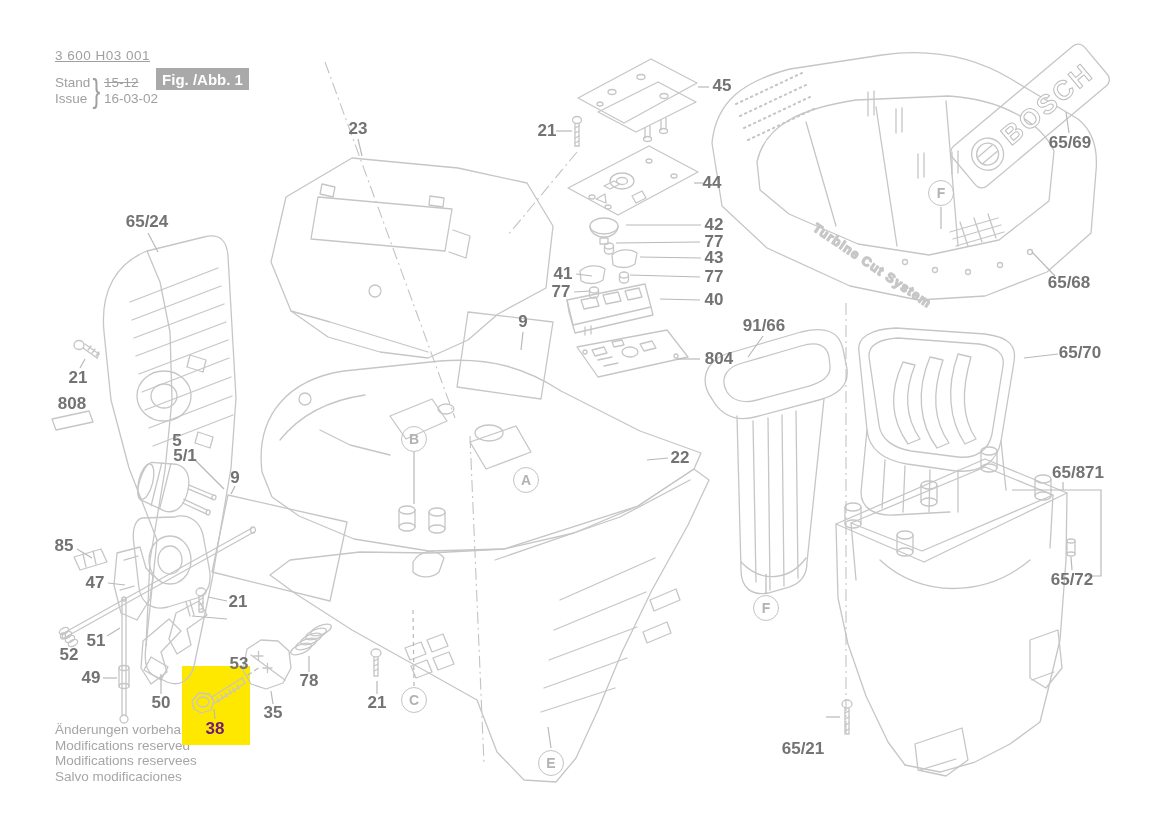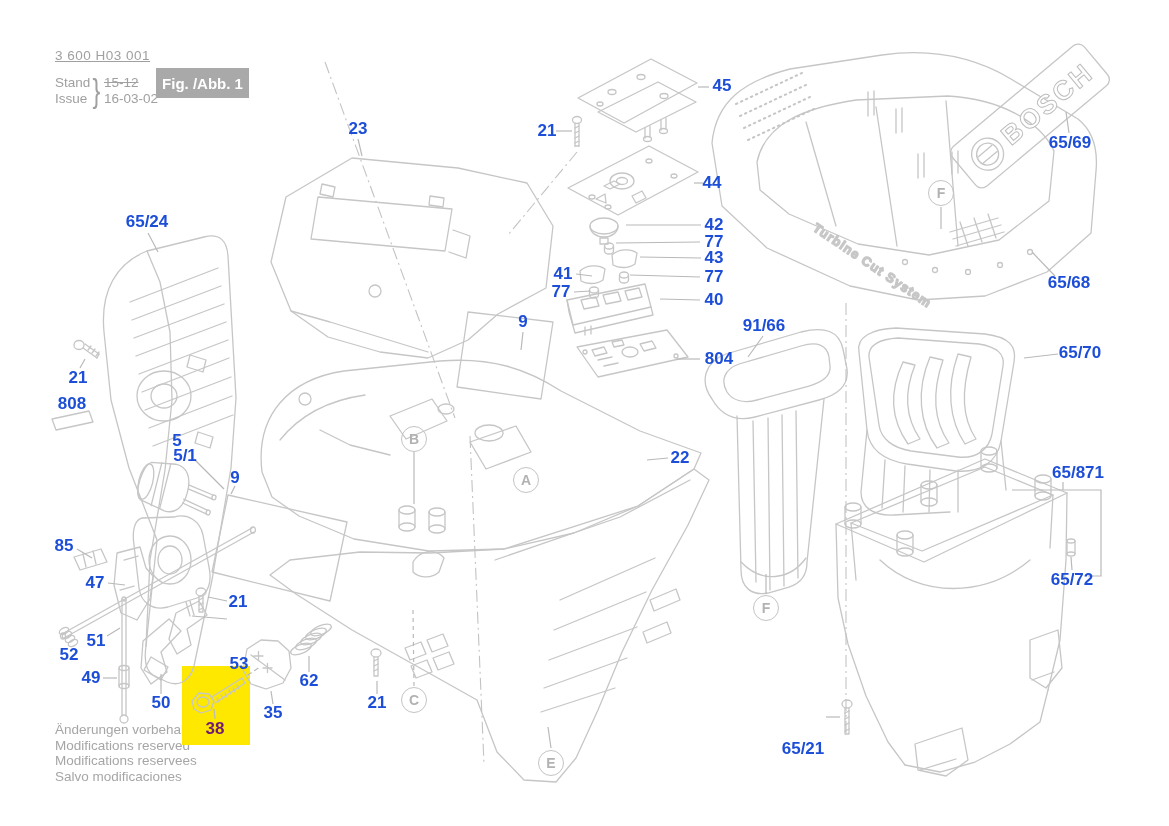--- a/index.html
+++ b/index.html
@@ -6,39 +6,39 @@
   .canvas{position:relative;width:1169px;height:826px;background:#ffffff;overflow:hidden;
           font-family:"Liberation Sans", sans-serif;}
   
   .header{position:absolute;left:55px;top:48px;color:#a0a0a0;font-size:13.5px;z-index:4;}
   .partnum{margin-bottom:12px;letter-spacing:0.5px;text-decoration:underline;}
   .revision{display:flex;align-items:flex-end;}
   .rev-keys{line-height:1.2;}
   .brace{font-size:26px;color:#a0a0a0;margin:0 3px 0 2px;transform:scale(0.9,1.25);display:inline-block;}
   .rev-dates{line-height:1.2;}
   .strike{text-decoration:line-through;}
-  .figbox{position:absolute;left:156px;top:68px;width:93px;height:30px;background:#a9a9a9;color:#ffffff;
+  .figbox{position:absolute;left:156px;top:68px;width:93px;height:22px;background:#a9a9a9;color:#ffffff;
           font-weight:bold;font-size:15px;display:flex;align-items:center;justify-content:center;z-index:4;}
   
   .footer{position:absolute;left:55px;top:722px;color:#a6a6a6;font-size:13.5px;line-height:1.15;z-index:1;}
   
   .hl-box{position:absolute;left:182px;top:666px;width:68px;height:79px;background:#ffe800;z-index:2;}
   
   svg.art{position:absolute;left:0;top:0;z-index:3;}
   .art-stroke{fill:none;stroke:#c6c6c6;stroke-width:1.3;stroke-linejoin:round;stroke-linecap:round;}
   .leader{fill:none;stroke:#b9b9b9;stroke-width:1.2;}
   .dash{stroke-dasharray:4 4;}
   .dashdot{fill:none;stroke:#c3c3c3;stroke-width:1.1;stroke-dasharray:12 4 2 4;}
   .dots{stroke-dasharray:1.5 4;stroke-width:2;}
   .bosch-text{font-family:"Liberation Sans",sans-serif;font-size:27px;font-weight:bold;letter-spacing:2.5px;
               fill:#ffffff;stroke:#bdbdbd;stroke-width:1;}
   .product-text{font-family:"Liberation Sans",sans-serif;font-size:13px;letter-spacing:1px;fill:#c9c9c9;font-weight:bold;}
   
   .callout-layer{position:absolute;left:0;top:0;width:100%;height:100%;z-index:4;pointer-events:none;}
-  .part-label{position:absolute;transform:translate(-50%,-50%);font-weight:bold;font-size:17px;color:#1d4ed8;
+  .part-label{position:absolute;transform:translate(-50%,-50%);font-weight:bold;font-size:17px;color:#737373;
               white-space:nowrap;pointer-events:auto;cursor:pointer;}
   .part-label.highlight{color:#701a75;}
   .ref-marker{position:absolute;transform:translate(-50%,-50%);width:24px;height:24px;border:1.8px solid #c4c4c4;
               border-radius:50%;color:#b2b2b2;font-weight:bold;font-size:14px;display:flex;align-items:center;
               justify-content:center;background:transparent;pointer-events:auto;}
 </style>
 </head>
 <body>
 
 <div class="canvas">
@@ -457,21 +457,21 @@
       <div class="part-label" style="left: 64px; top: 546px;">85</div>
       <div class="part-label" style="left: 95px; top: 583px;">47</div>
       <div class="part-label" style="left: 238px; top: 602px;">21</div>
       <div class="part-label" style="left: 239px; top: 620px; margin-top: 44px;">53</div>
       <div class="part-label" style="left: 96px; top: 641px;">51</div>
       <div class="part-label" style="left: 69px; top: 655px;">52</div>
       <div class="part-label" style="left: 91px; top: 678px;">49</div>
       <div class="part-label" style="left: 161px; top: 703px;">50</div>
       <div class="part-label highlight" style="left: 215px; top: 729px;">38</div>
       <div class="part-label" style="left: 273px; top: 713px;">35</div>
-      <div class="part-label" style="left: 309px; top: 681px;">62</div>
+      <div class="part-label" style="left: 309px; top: 681px;">78</div>
       <div class="part-label" style="left: 377px; top: 703px;">21</div>
       <div class="part-label" style="left: 680px; top: 458px;">22</div>
       <div class="part-label" style="left: 764px; top: 326px;">91/66</div>
       <div class="part-label" style="left: 1070px; top: 143px;">65/69</div>
       <div class="part-label" style="left: 1069px; top: 283px;">65/68</div>
       <div class="part-label" style="left: 1080px; top: 353px;">65/70</div>
       <div class="part-label" style="left: 1065px; top: 473px; margin-left: 13px;">65/871</div>
       <div class="part-label" style="left: 1072px; top: 580px;">65/72</div>
       <div class="part-label" style="left: 803px; top: 717px; margin-top: 32px;">65/21</div>
       <div class="ref-marker" style="left: 414px; top: 439px;">B</div>

